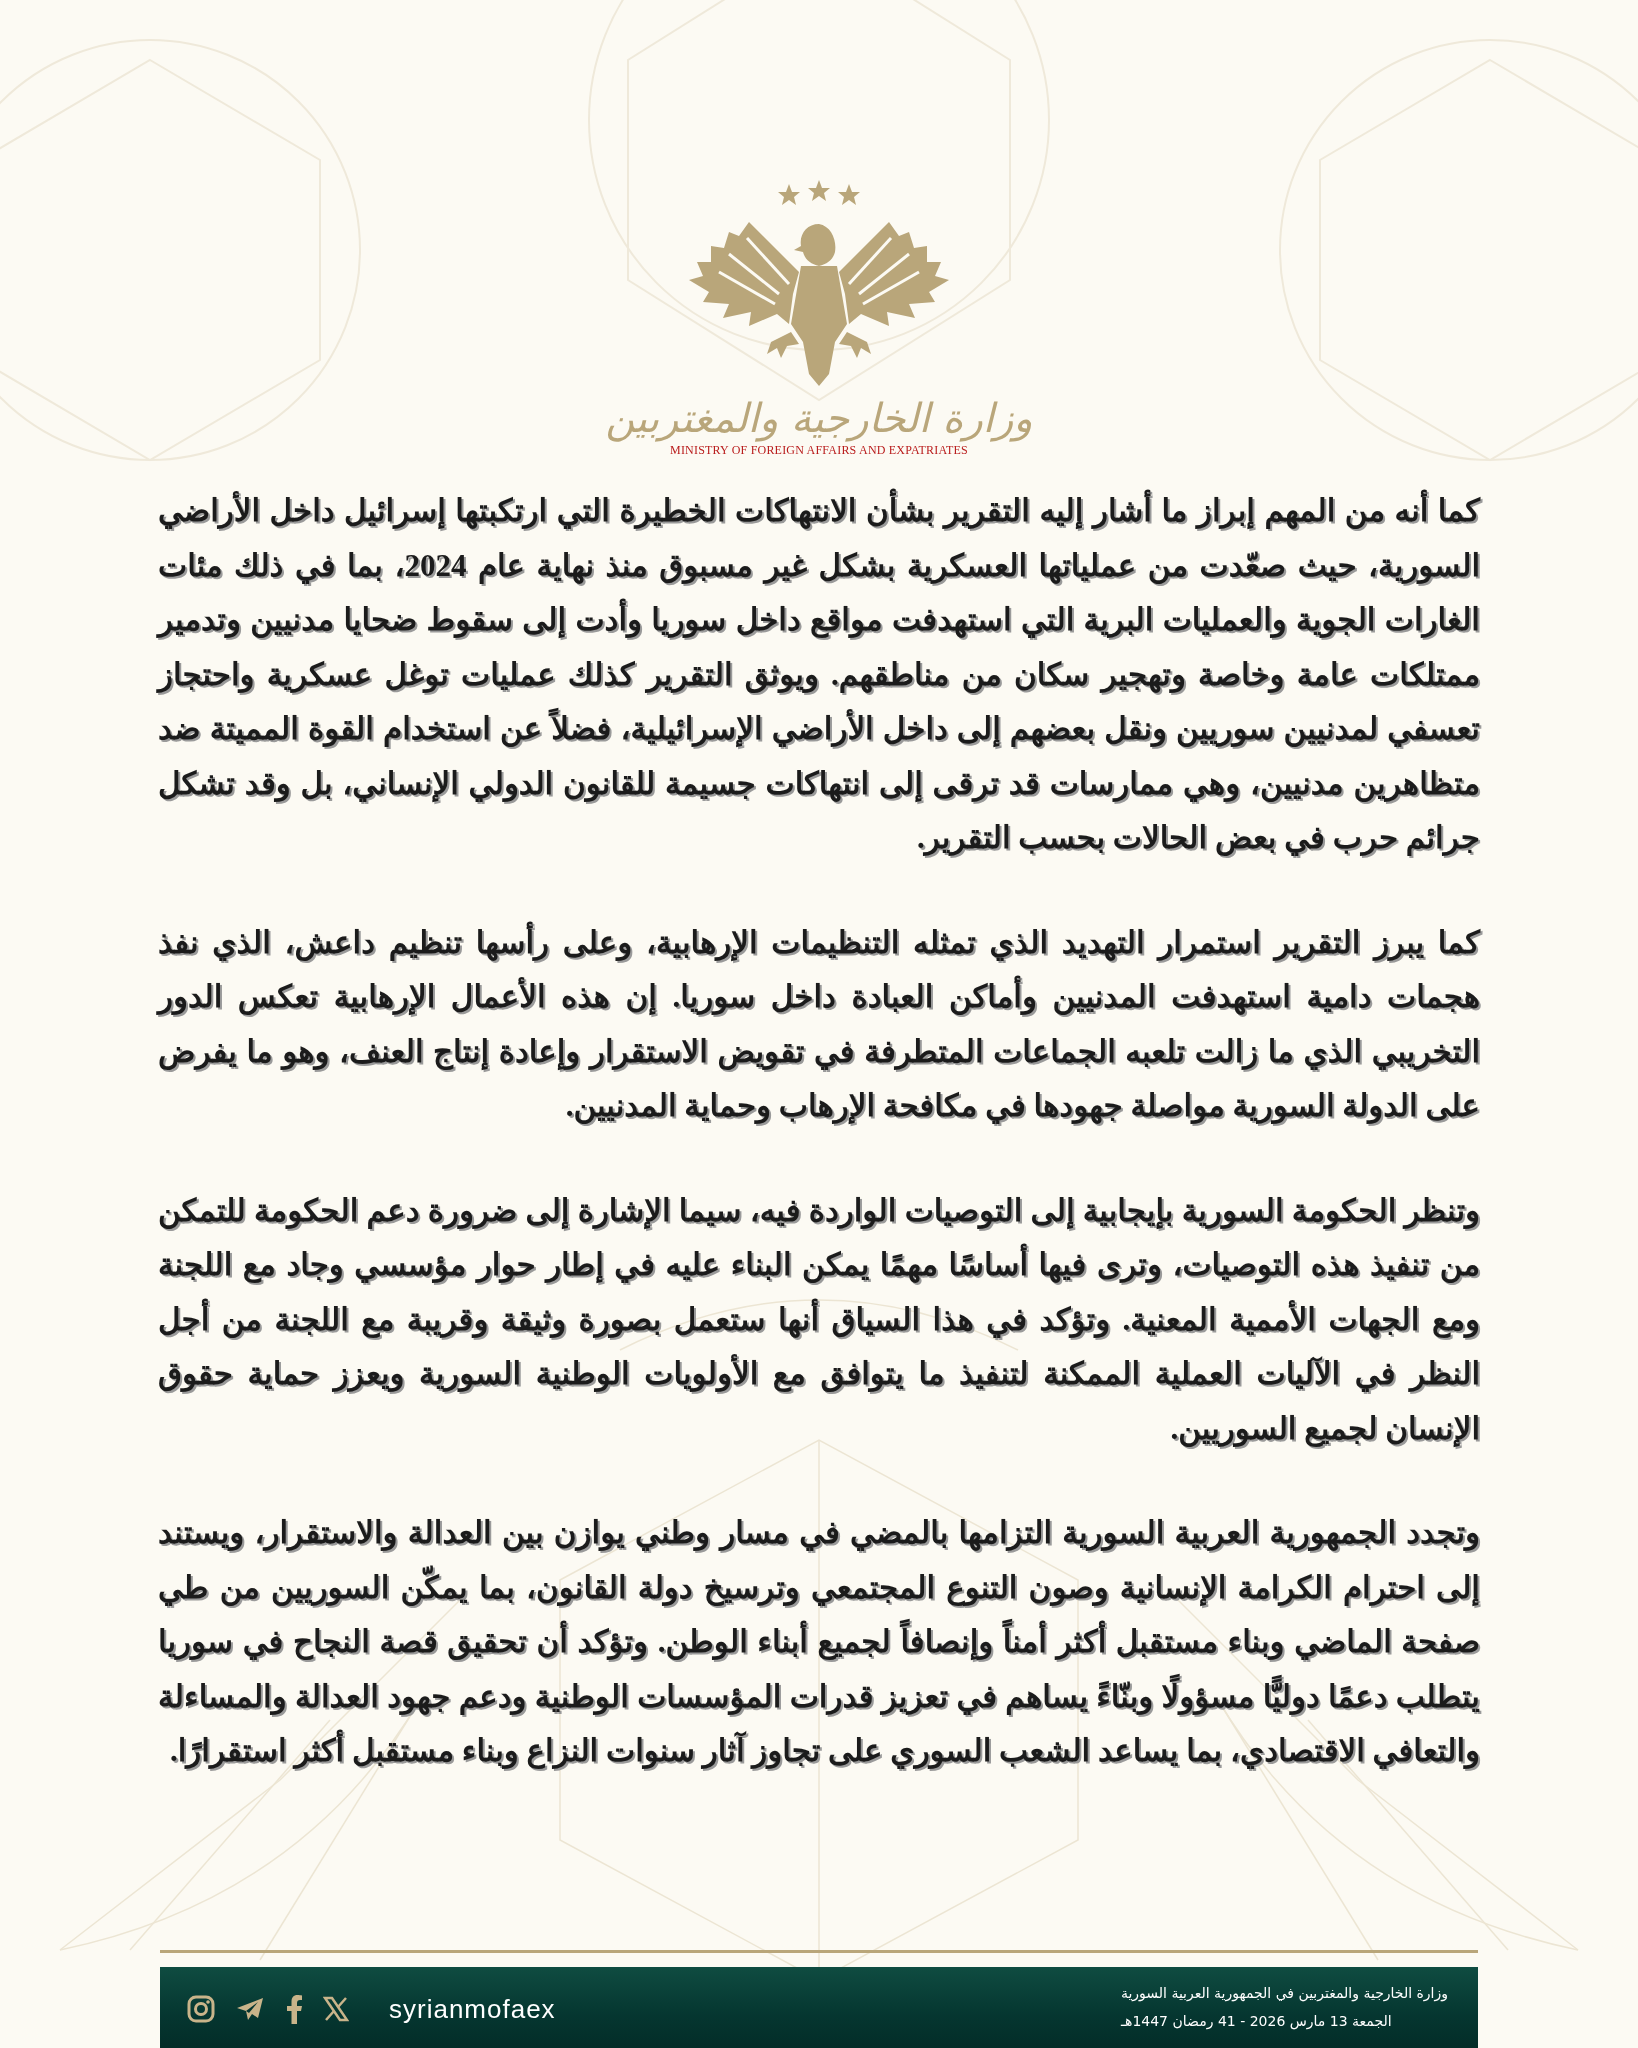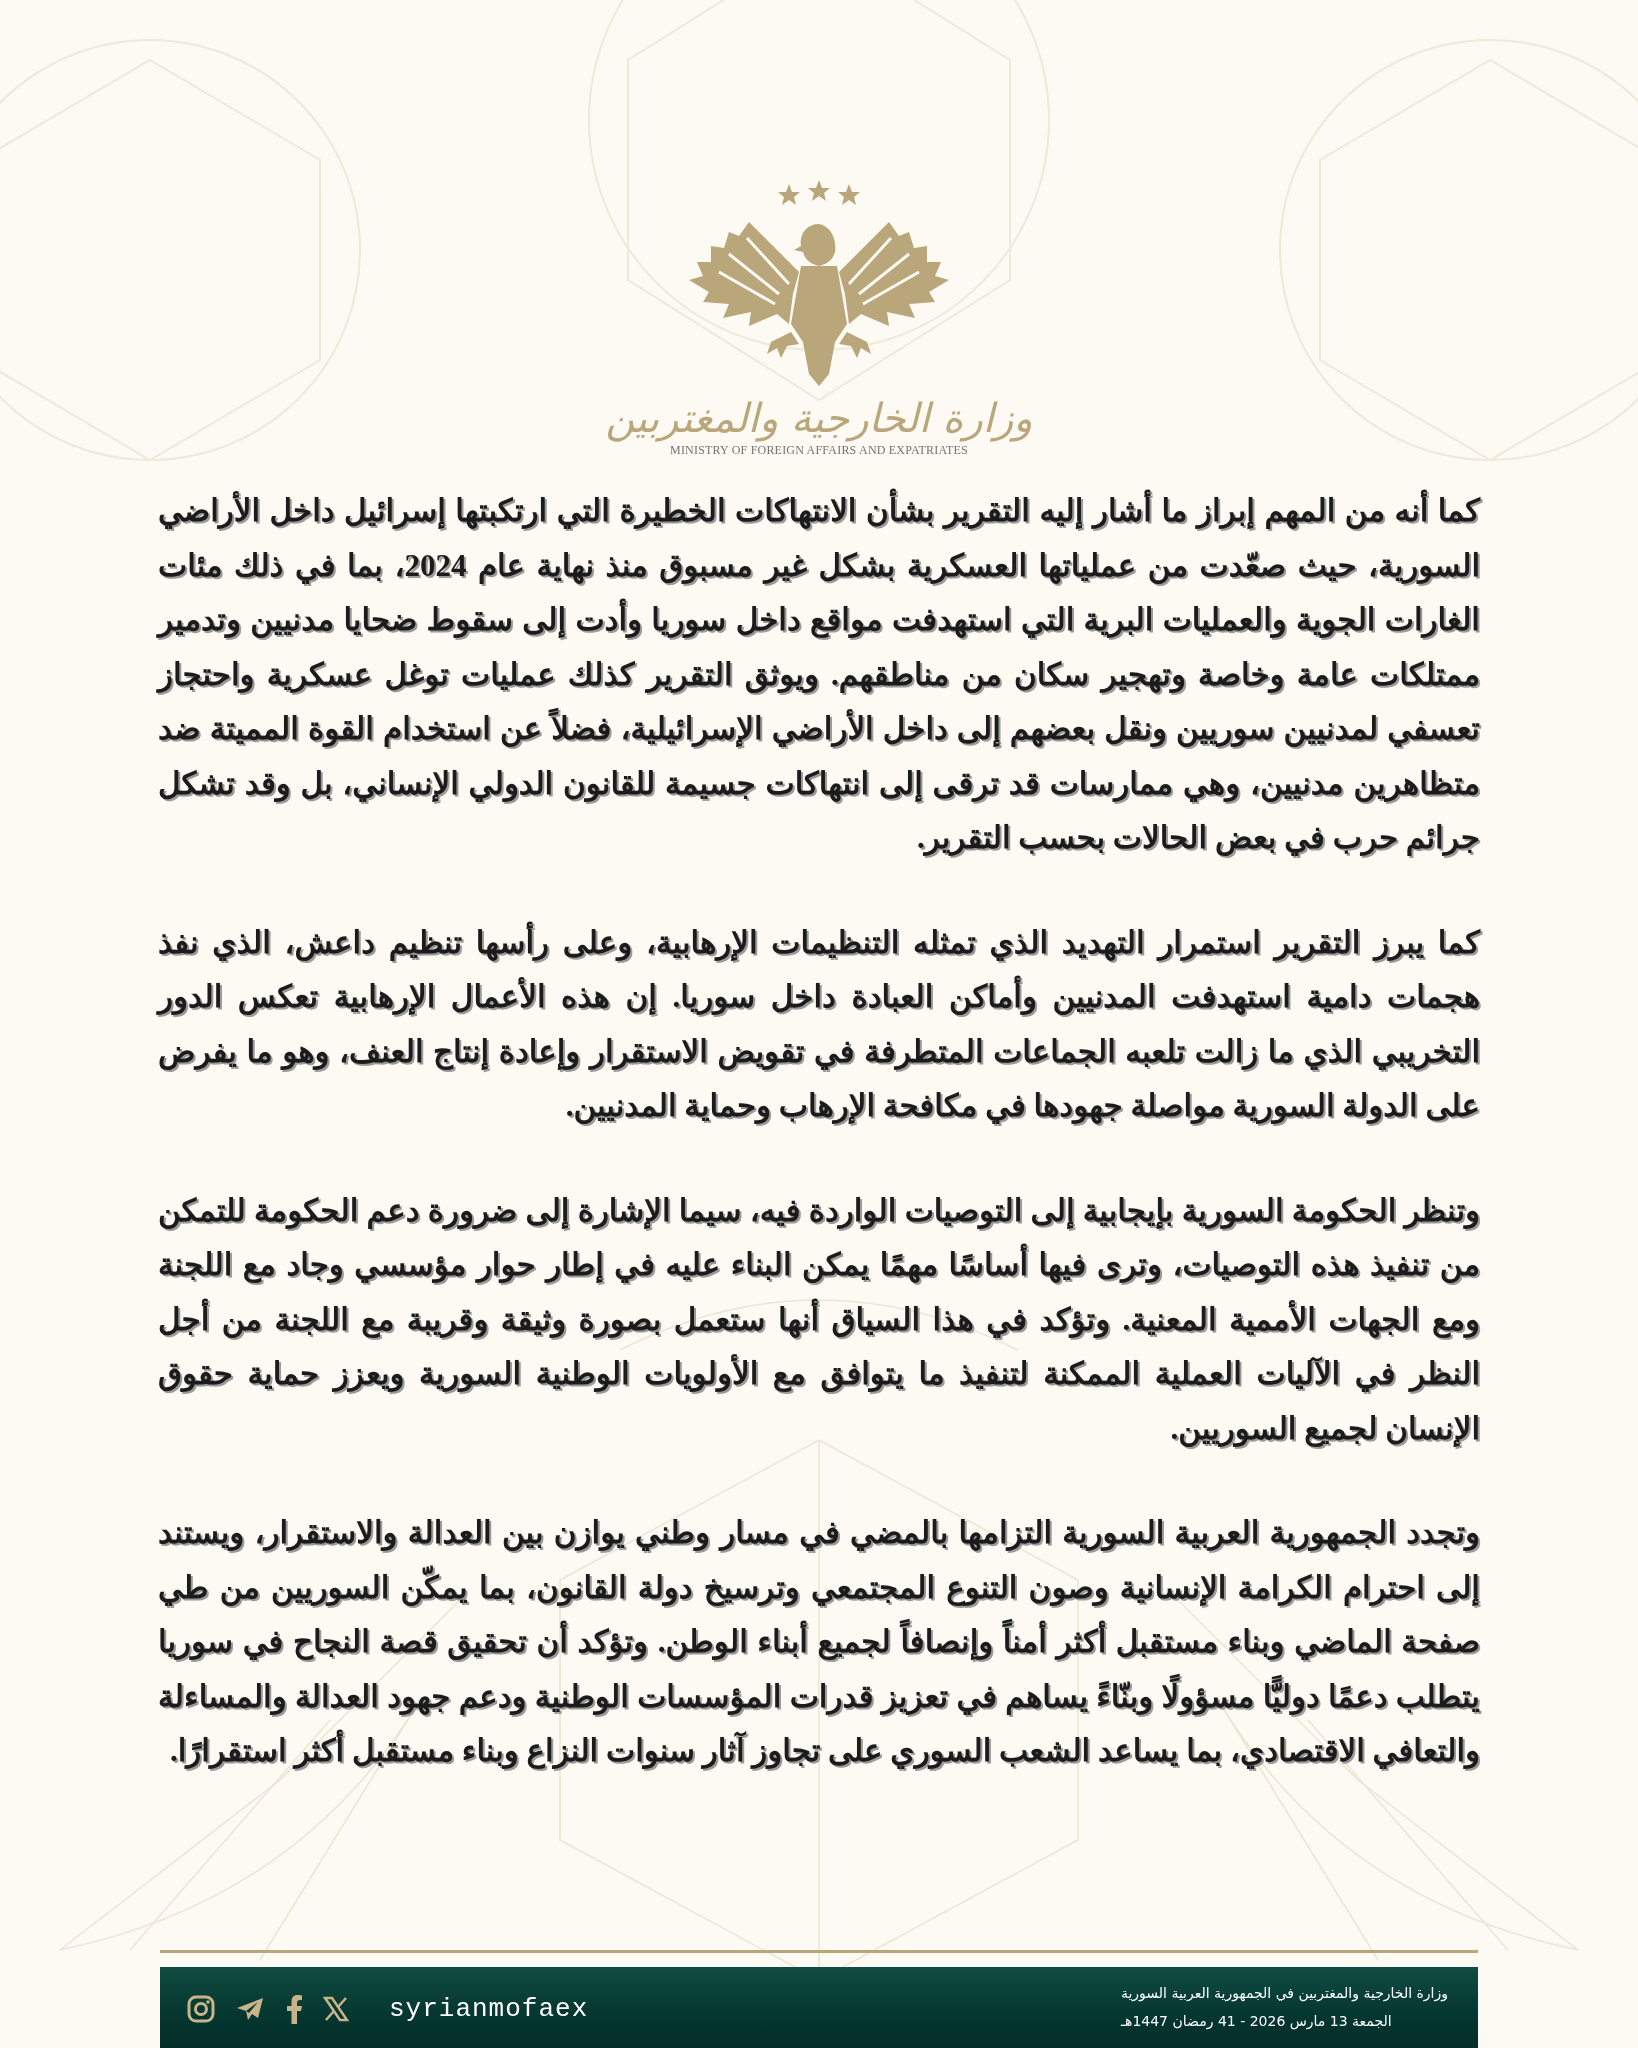--- a/index.html
+++ b/index.html
@@ -9,21 +9,21 @@
     font-family: "DejaVu Sans", sans-serif;
   }
   .bg-pattern { position: absolute; inset: 0; z-index: 0; }
   .logo { position: absolute; left: 0; right: 0; top: 180px; z-index: 1; text-align: center; }
   .logo svg { display: block; margin: 0 auto; }
   .ministry-ar {
     font-family: "DejaVu Serif", serif; font-size: 40px; color: #b9a67a;
     direction: rtl; margin-top: 6px; font-style: italic; letter-spacing: -1px;
   }
   .ministry-en {
-    font-family: "Liberation Serif", serif; font-size: 12px; color: #737373;
+    font-family: "Liberation Serif", serif; font-size: 12px; color: #b91c1c;
     letter-spacing: 0.2px; margin-top: 2px;
   }
   .content {
     position: absolute; left: 158px; width: 1322px; top: 484px; z-index: 1;
     direction: rtl; text-align: justify; text-align-last: right;
     color: #1b1b1b;
   }
   .content p {
     margin: 0 0 50px 0;
     font-family: Liberation Serif, serif; font-weight: bold;
@@ -38,21 +38,21 @@
     position: absolute; left: 160px; width: 1318px; top: 1967px; height: 81px;
     background: linear-gradient(180deg, #0f4c41 0%, #053630 60%, #032d28 100%);
     z-index: 1;
   }
   .social {
     position: absolute; left: 27px; top: 20px; height: 44px;
     display: flex; align-items: center; gap: 20px;
   }
   .social .ic { display: inline-flex; align-items: center; justify-content: center; color: #c9b48a; }
   .handle {
-    font-family: Liberation Mono, monospace; font-size: 26px; color: #ffffff;
+    font-family: Liberation Sans, sans-serif; font-size: 26px; color: #ffffff;
     margin-left: 20px; letter-spacing: 1px;
   }
   .footer-info {
     position: absolute; right: 30px; top: 12px; text-align: left; direction: rtl;
     color: #ffffff; font-size: 14px; line-height: 28px;
   }
 </style>
 </head>
 <body>
 

